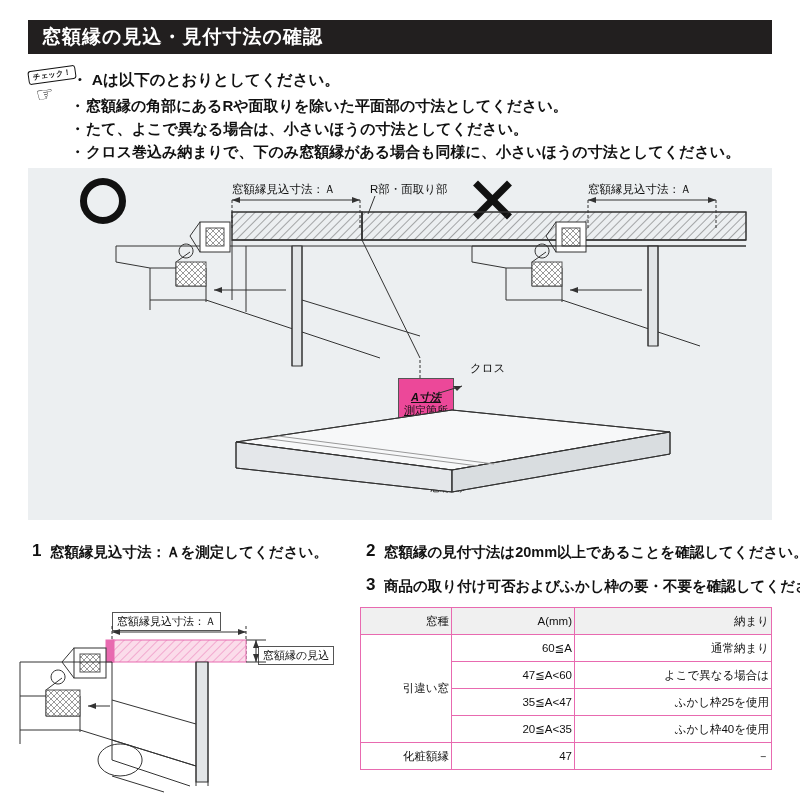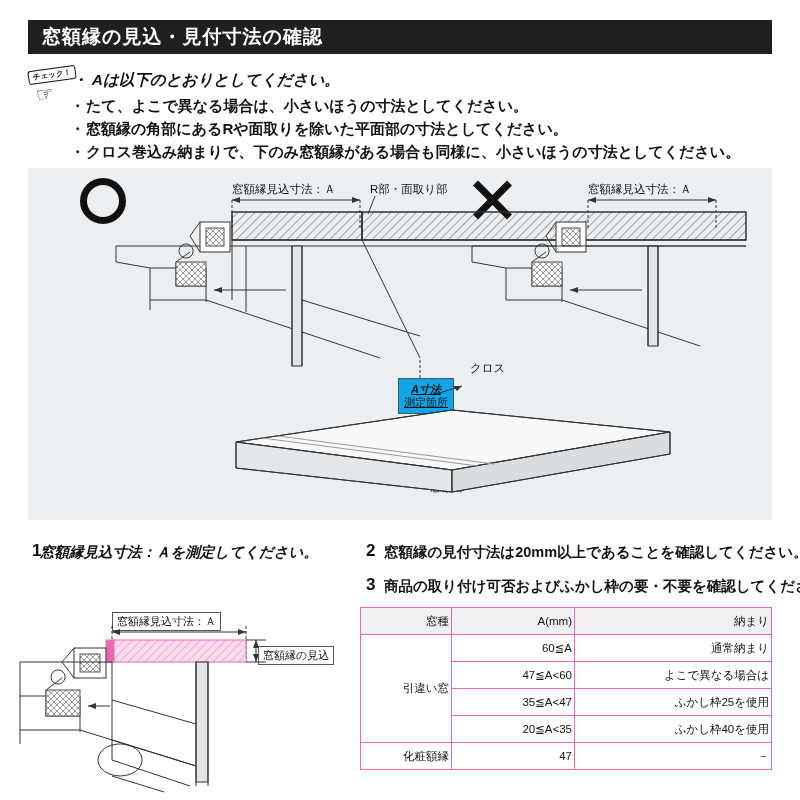--- a/index.html
+++ b/index.html
@@ -31,21 +31,21 @@
   }
   .checkstamp .hand{
     position:absolute;left:10px;top:16px;font-size:20px;line-height:20px;
     transform:rotate(-10deg);
   }
 
   .bullets{
     position:absolute;left:72px;top:70px;width:710px;
   }
   .bullets .lead{
-    font-size:15.5px;font-weight:bold;margin:0 0 4px 0;line-height:20px;font-style:italic;
+    font-size:15.5px;font-weight:bold;margin:0 0 4px 0;line-height:20px;
   }
   .bullets ul{margin:0;padding:0;list-style:none;}
   .bullets li{
     font-size:15px;font-weight:bold;line-height:23px;white-space:nowrap;
     padding-left:14px;position:relative;
   }
   .bullets li:before{
     content:"・";position:absolute;left:-2px;top:0;
   }
 
@@ -65,22 +65,22 @@
   .ngmark:before,.ngmark:after{
     content:"";position:absolute;left:50%;top:0;width:7px;height:48px;
     background:#111;margin-left:-3.5px;
   }
   .ngmark:before{transform:rotate(45deg);}
   .ngmark:after{transform:rotate(-45deg);}
 
   .cap{position:absolute;font-size:11.5px;color:#111;white-space:nowrap;}
 
   .dimbox{
-    position:absolute;border:1px solid #555;background:#0ea5e9;
-    font-size:11px;padding:4px 5px;white-space:nowrap;text-decoration:underline;
+    position:absolute;border:1px solid #555;background:#ec4899;
+    font-size:11px;padding:12px 5px;white-space:nowrap;text-decoration:underline;
   }
 
   svg.art{position:absolute;left:0;top:0;width:800px;height:800px;pointer-events:none;}
 
   
   .stepnum{
     position:absolute;font-size:17px;font-weight:bold;color:#111;
   }
   .steptext{
     position:absolute;font-size:14.5px;font-weight:bold;color:#111;white-space:nowrap;
@@ -114,22 +114,22 @@
   </div>
 
   <div class="checkstamp">
     <div class="label">チェック！</div>
     <div class="hand">☞</div>
   </div>
 
   <div class="bullets">
     <p class="lead">・ Aは以下のとおりとしてください。</p>
     <ul>
+      <li>窓額縁の角部にあるRや面取りを除いた平面部の寸法としてください。</li>
       <li>たて、よこで異なる場合は、小さいほうの寸法としてください。</li>
-      <li>窓額縁の角部にあるRや面取りを除いた平面部の寸法としてください。</li>
       <li>クロス巻込み納まりで、下のみ窓額縁がある場合も同様に、小さいほうの寸法としてください。</li>
     </ul>
   </div>
 
   <div class="panel"></div>
 
   <div class="okmark"></div>
   <div class="ngmark"></div>
 
   <div class="cap" style="left:232px;top:182px;">窓額縁見込寸法：Ａ</div>
@@ -139,21 +139,21 @@
   <div class="dimbox" style="left:398px;top:378px;text-align:center;line-height:13px;">
     <span style="font-style:italic;font-weight:bold;">A寸法</span><br>
     <span>測定箇所</span>
   </div>
 
   <div class="cap" style="left:470px;top:361px;">クロス</div>
   <div class="cap" style="left:490px;top:425px;">窓額縁が突出</div>
   <div class="cap" style="left:430px;top:480px;">窓額縁</div>
 
   <div class="stepnum" style="left:32px;top:541px;">1</div>
-  <div class="steptext" style="left:40px;top:543px;font-style:italic;">窓額縁見込寸法：Ａを測定してください。</div>
+  <div class="steptext" style="left:50px;top:543px;">窓額縁見込寸法：Ａを測定してください。</div>
 
   <div class="stepnum" style="left:366px;top:541px;">2</div>
   <div class="steptext" style="left:384px;top:543px;">窓額縁の見付寸法は20mm以上であることを確認してください。</div>
 
   <div class="stepnum" style="left:366px;top:575px;">3</div>
   <div class="steptext" style="left:384px;top:577px;">商品の取り付け可否およびふかし枠の要・不要を確認してください。</div>
 
   <div class="hatchlabel" style="left:112px;top:612px;">窓額縁見込寸法：Ａ</div>
   <div class="hatchlabel" style="left:258px;top:646px;">窓額縁の見込</div>
 

